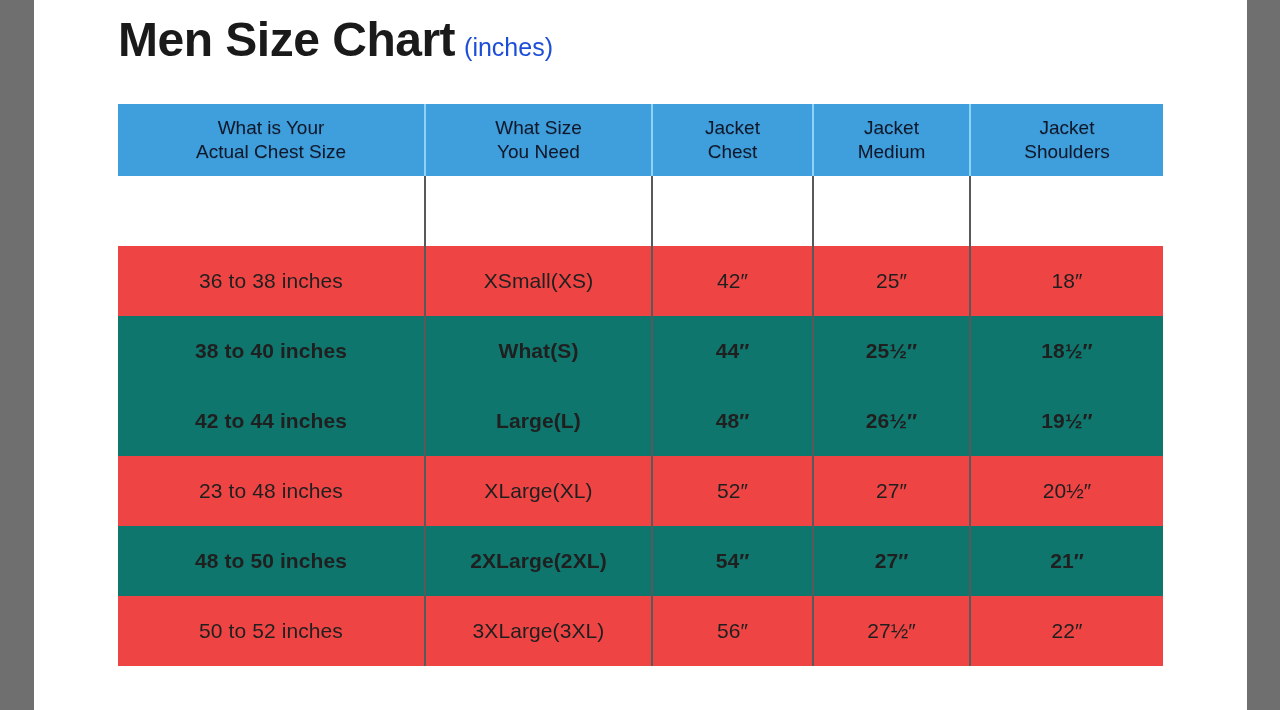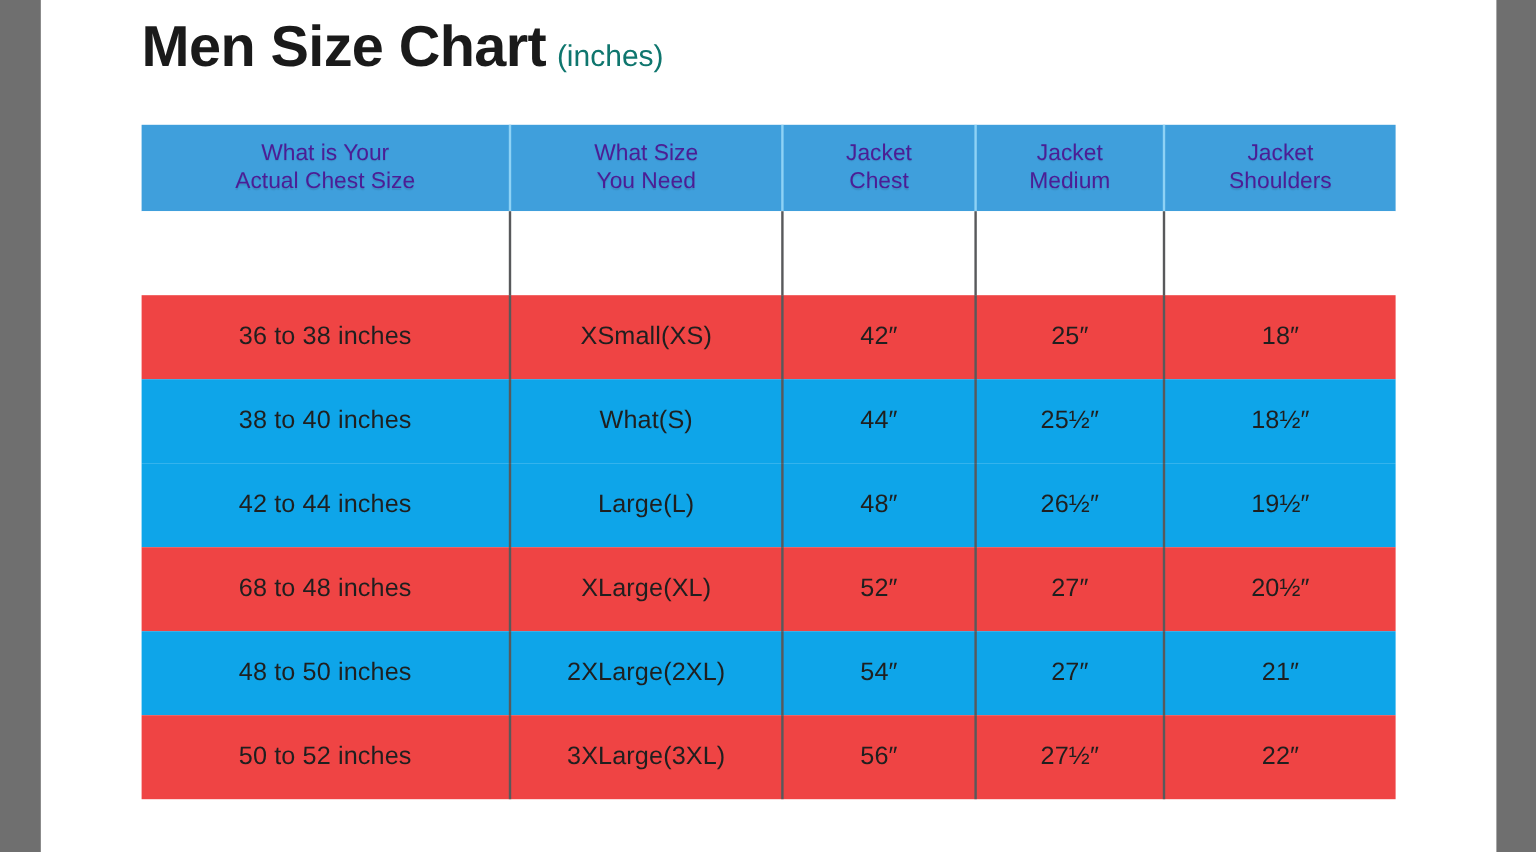--- a/index.html
+++ b/index.html
@@ -52,21 +52,21 @@
   }
   .title-main {
     font-size: 48px;
     font-weight: bold;
     color: #1a1a1a;
     letter-spacing: -0.5px;
     line-height: 1;
   }
   .title-unit {
     font-size: 25px;
-    color: #0f766e;
+    color: #1d4ed8;
     margin-left: 9px;
     line-height: 1;
   }
 
   
   .chart-table {
     position: absolute;
     left: 84px;
     top: 104px;
     width: 1045px;
@@ -78,21 +78,21 @@
   .chart-table td {
     padding: 0;
     margin: 0;
     text-align: center;
     vertical-align: middle;
   }
 
   
   .chart-table thead th {
     background: #3f9fdc;
-    color: #4c1d95;
+    color: #0f172a;
     font-size: 19px;
     font-weight: normal;
     height: 72px;
     line-height: 1.24;
     border-right: 2px solid #8ed2f5;
     text-shadow: 0 1px 1px rgba(0,0,0,0.10);
   }
   .chart-table thead th:last-child {
     border-right: none;
   }
@@ -106,21 +106,21 @@
   .chart-table tbody td {
     height: 70px;
     font-size: 21px;
     color: #1f1f1f;
     border-right: 2px solid #58595b;
   }
   .chart-table tbody td:last-child {
     border-right: none;
   }
   tr.row-shaded td { background: #ef4444; }
-  tr.row-plain  td { background: #0ea5e9; }
+  tr.row-plain  td { background: #0f766e; font-weight: bold; }
 
   
   col.c0 { width: 307px; }
   col.c1 { width: 227px; }
   col.c2 { width: 161px; }
   col.c3 { width: 157px; }
   col.c4 { width: 193px; }
 
   .hdr-line { display: block; }
 
@@ -197,21 +197,21 @@
           <td class="cell-label">18½″</td>
         </tr>
         <tr class="row-plain">
           <td class="cell-label">42 to 44 inches</td>
           <td class="cell-label">Large(L)</td>
           <td class="cell-label">48″</td>
           <td class="cell-label">26½″</td>
           <td class="cell-label">19½″</td>
         </tr>
         <tr class="row-shaded">
-          <td class="cell-label">68 to 48 inches</td>
+          <td class="cell-label">23 to 48 inches</td>
           <td class="cell-label">XLarge(XL)</td>
           <td class="cell-label">52″</td>
           <td class="cell-label">27″</td>
           <td class="cell-label">20½″</td>
         </tr>
         <tr class="row-plain">
           <td class="cell-label">48 to 50 inches</td>
           <td class="cell-label">2XLarge(2XL)</td>
           <td class="cell-label">54″</td>
           <td class="cell-label">27″</td>

